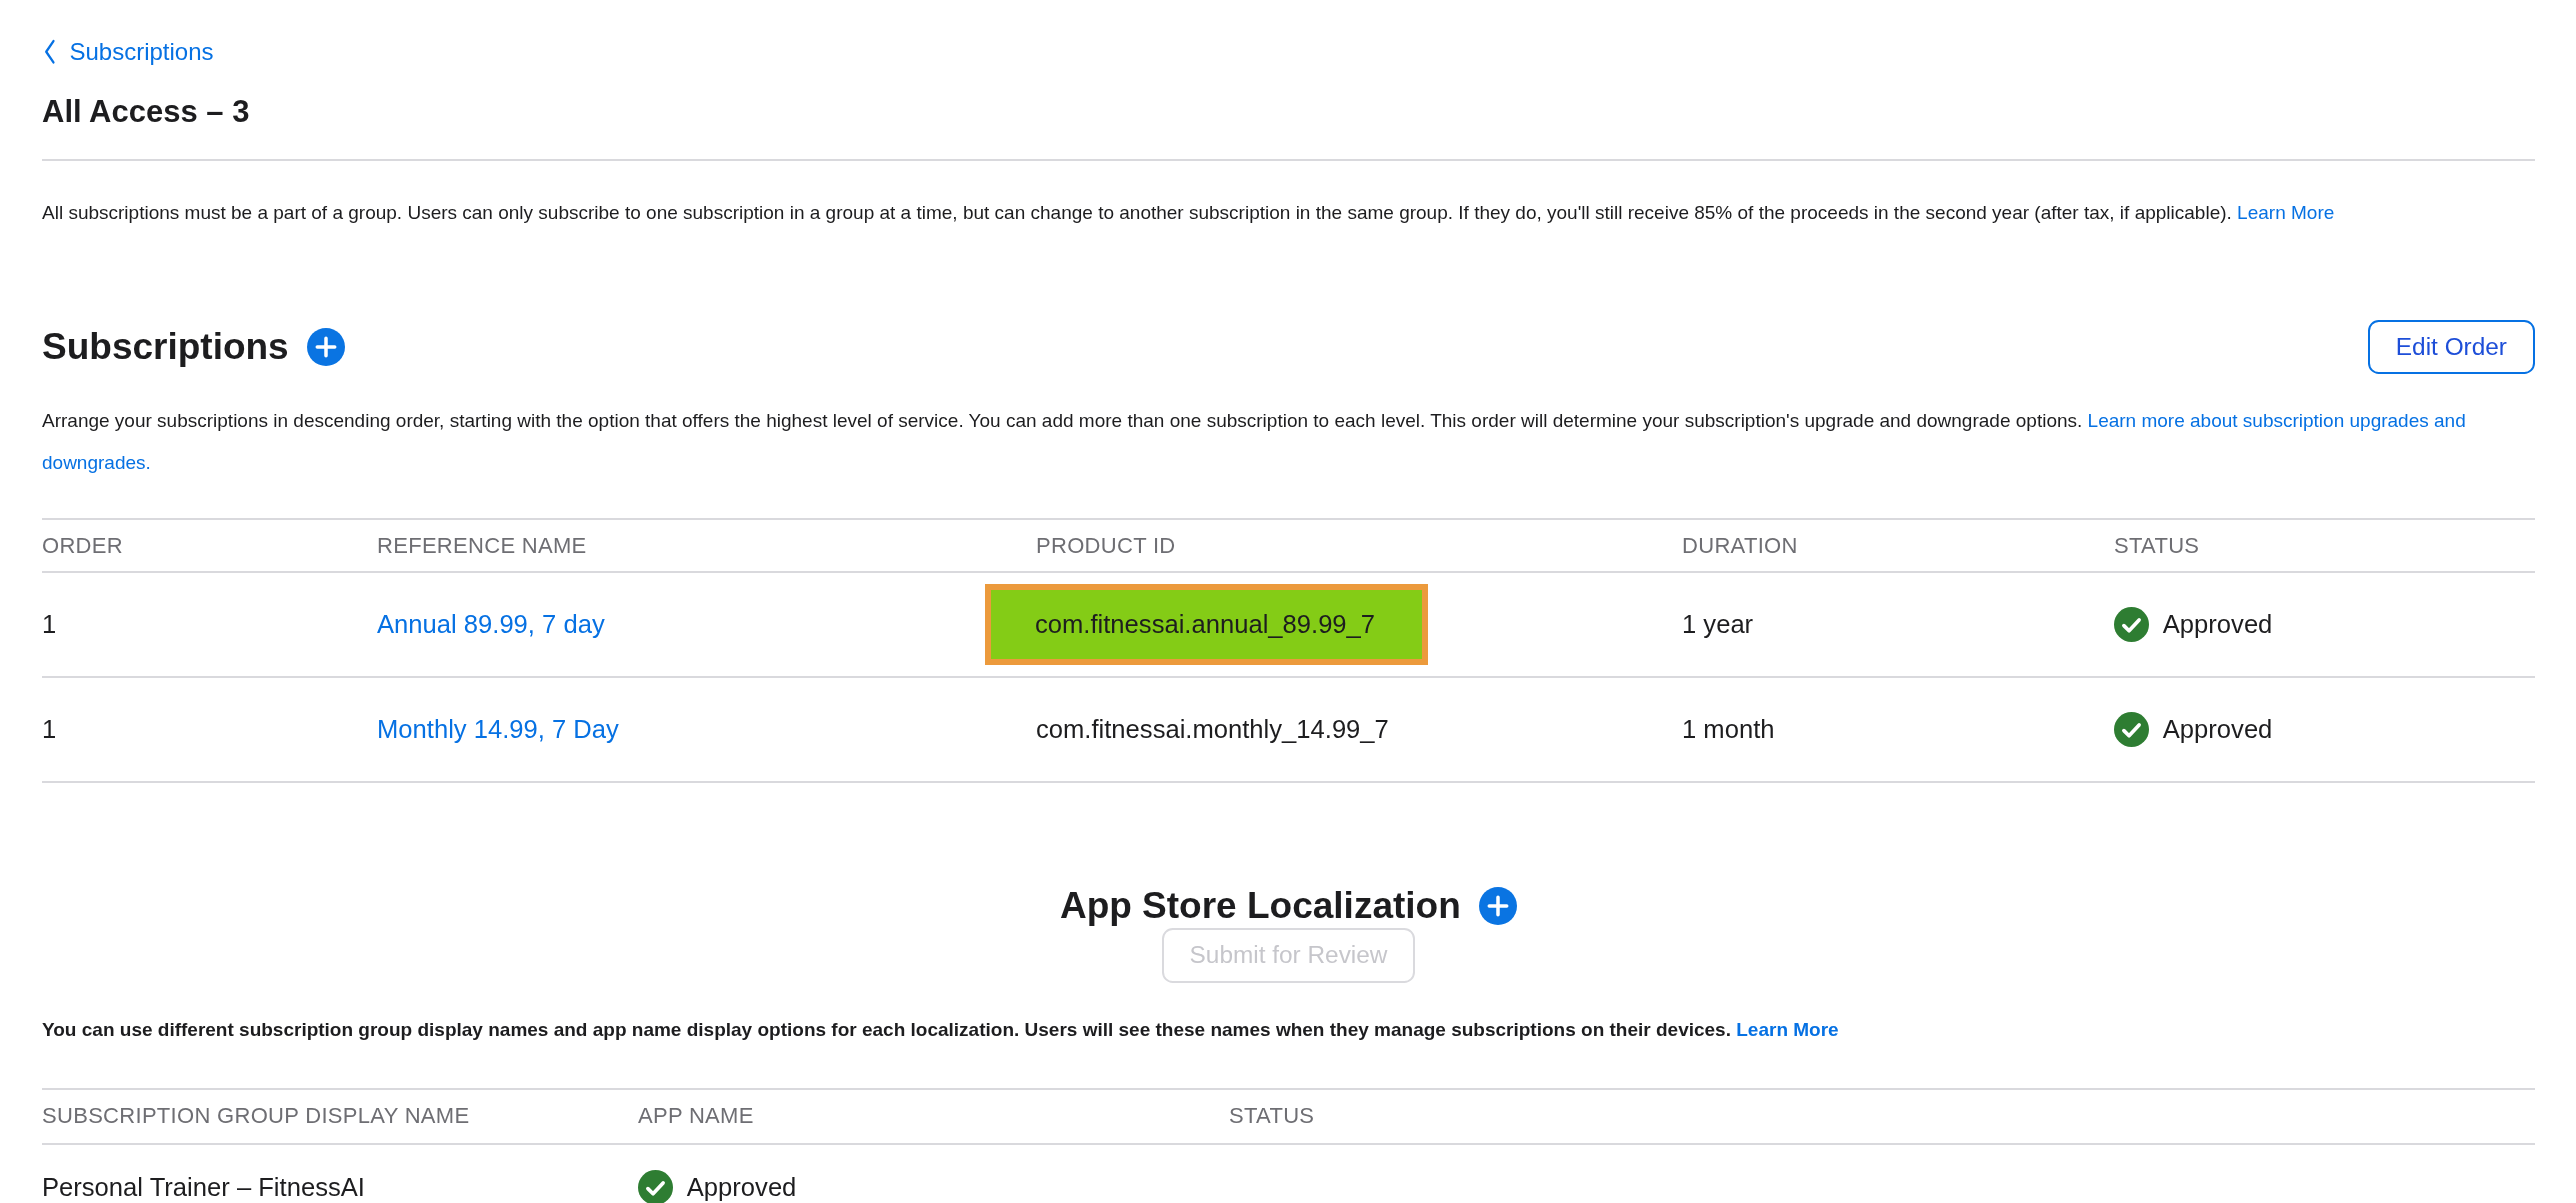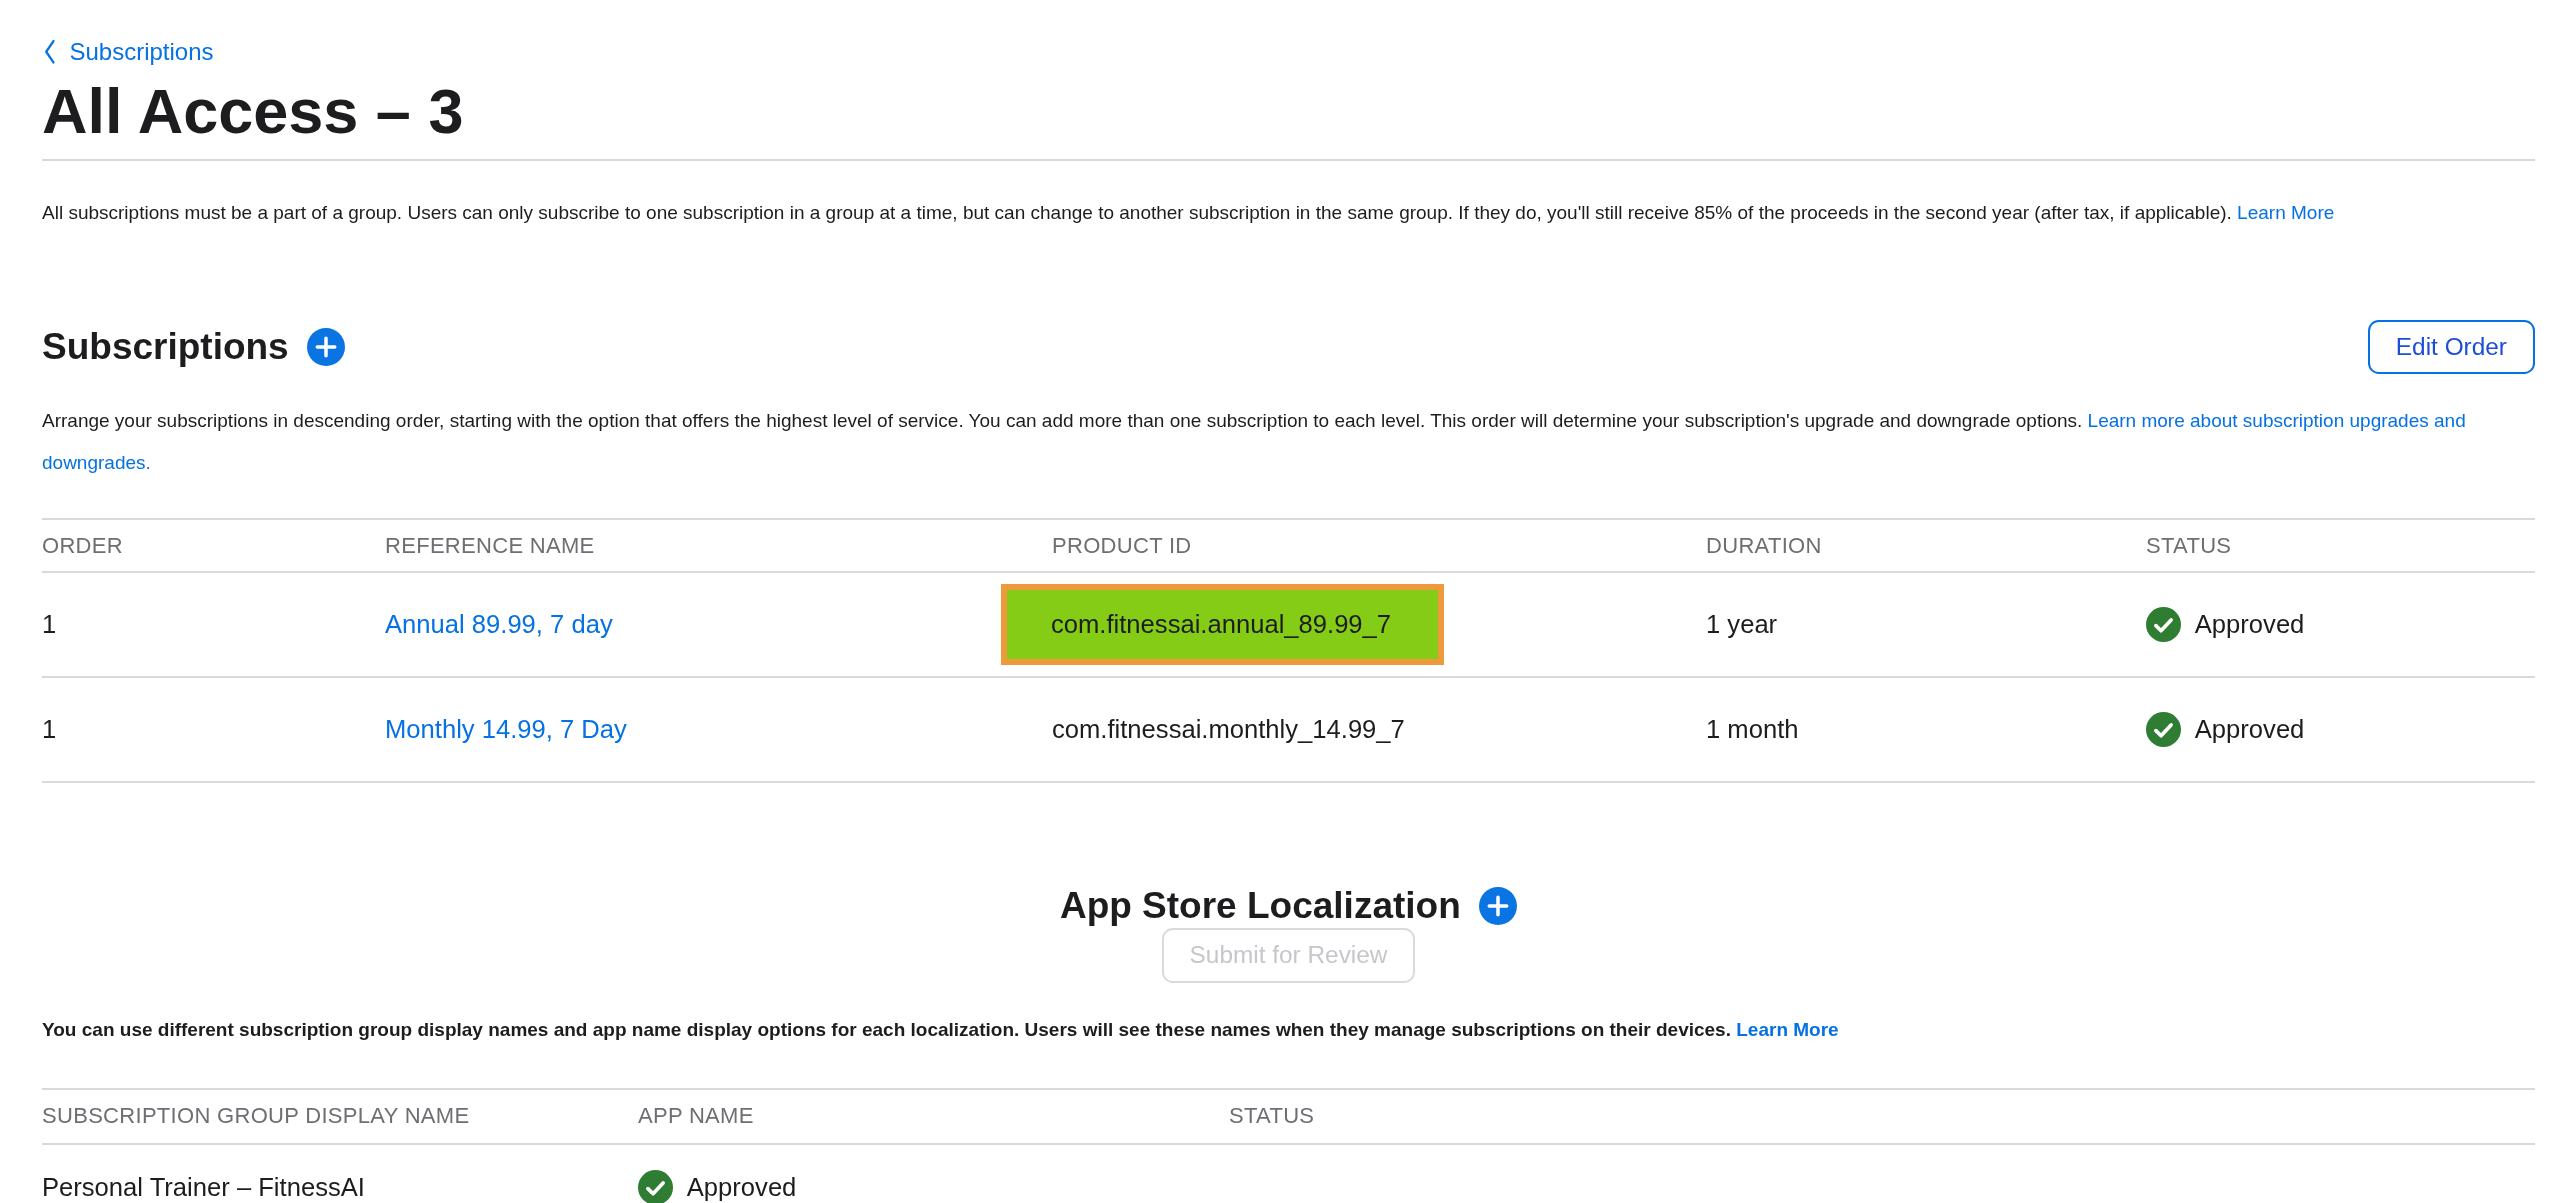--- a/index.html
+++ b/index.html
@@ -13,21 +13,21 @@
 
   .breadcrumb {
     display: flex; align-items: center; gap: 12.2px;
     color: #0671e3; font-size: 24px; line-height: 27.5px;
     width: max-content; cursor: pointer;
   }
   .breadcrumb svg { display: block; }
 
   .page-title {
     margin: 18.3px 0 0 0;
-    font-size: 63px; line-height: 55px; font-weight: 700;
+    font-size: 31px; line-height: 55px; font-weight: 700;
     letter-spacing: 0;
   }
   .rule { border: none; border-top: 2.3px solid #d9d9dd; margin: 20px 0 0 0; }
 
   .intro, .section-desc {
     margin: 31px 0 0 0;
     font-size: 19px; line-height: 42px;
     max-width: 2493px;
   }
   .section-desc { margin-top: 26px; }
@@ -44,21 +44,21 @@
   .btn {
     font-family: inherit; font-size: 24.4px; line-height: 1;
     padding: 13px 26px; border-radius: 10.7px;
     border: 2.3px solid #0671e3; color: #1d4ed8; background: #ffffff;
     cursor: pointer; white-space: nowrap;
   }
   .btn.disabled { color: #c6c6cb; border-color: #dadade; cursor: default; }
 
   .table { margin-top: 34px; }
   .trow { display: grid; align-items: center; }
-  .t1 { grid-template-columns: 335px 659px 646px 432px 1fr; gap: 8px; }
+  .t1 { grid-template-columns: 335px 659px 646px 432px 1fr; }
   .t2 { grid-template-columns: 596px 591px 605px 1fr; }
   .thead {
     height: 55px;
     border-top: 2.3px solid #d9d9dd; border-bottom: 2.3px solid #d9d9dd;
     color: #6e6e73; font-size: 22px; letter-spacing: 0.3px;
   }
   .tr { border-bottom: 2.3px solid #d9d9dd; font-size: 25.6px; }
   .t1.tr { height: 105px; }
   .t2.tr { height: 87px; }
 

